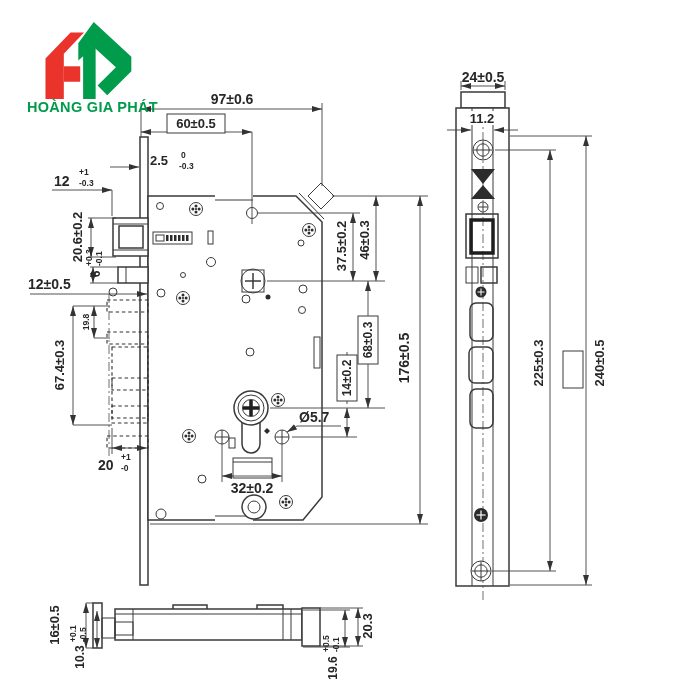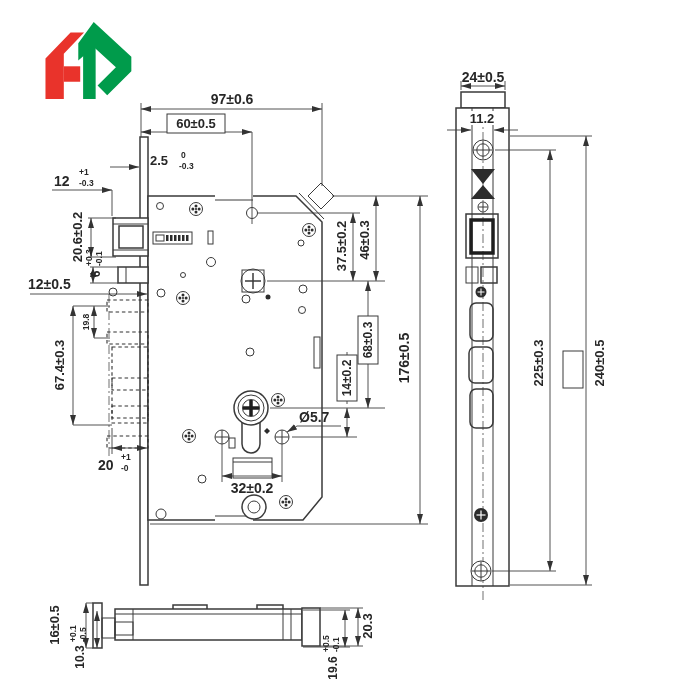--- a/index.html
+++ b/index.html
@@ -28,20 +28,21 @@
 
   
   <svg class="logo" width="120" height="82" viewBox="0 0 112 85">
     <g>
       <path d="M14,40 L40,13 L54,13 L33,35 L33,82 L14,82 Z" fill="#e9332b"></path>
       <path d="M33,48 L50,48 L50,64 L33,64 Z" fill="#e9332b"></path>
       <path d="M64,2 L103,38 L103,53 L78,78 L68,68 L87,49 L64,28 L48,42 L48,24 Z" fill="#009b4b"></path>
       <path d="M53,36 L66,25 L66,82 L53,82 Z" fill="#009b4b"></path>
     </g>
   </svg>
+  <div class="logo-text">HOÀNG GIA PHÁT</div>
 
   
   <svg width="700" height="700" viewBox="0 0 700 700">
     <defs>
       <marker id="mE" markerUnits="userSpaceOnUse" markerWidth="11" markerHeight="8" refX="10" refY="4" orient="auto">
           <path d="M10,4 L0,1 L0,7 Z" fill="#333"></path>
         </marker>
       <marker id="mS" markerUnits="userSpaceOnUse" markerWidth="11" markerHeight="8" refX="1" refY="4" orient="auto">
           <path d="M1,4 L11,1 L11,7 Z" fill="#333"></path>
         </marker>

